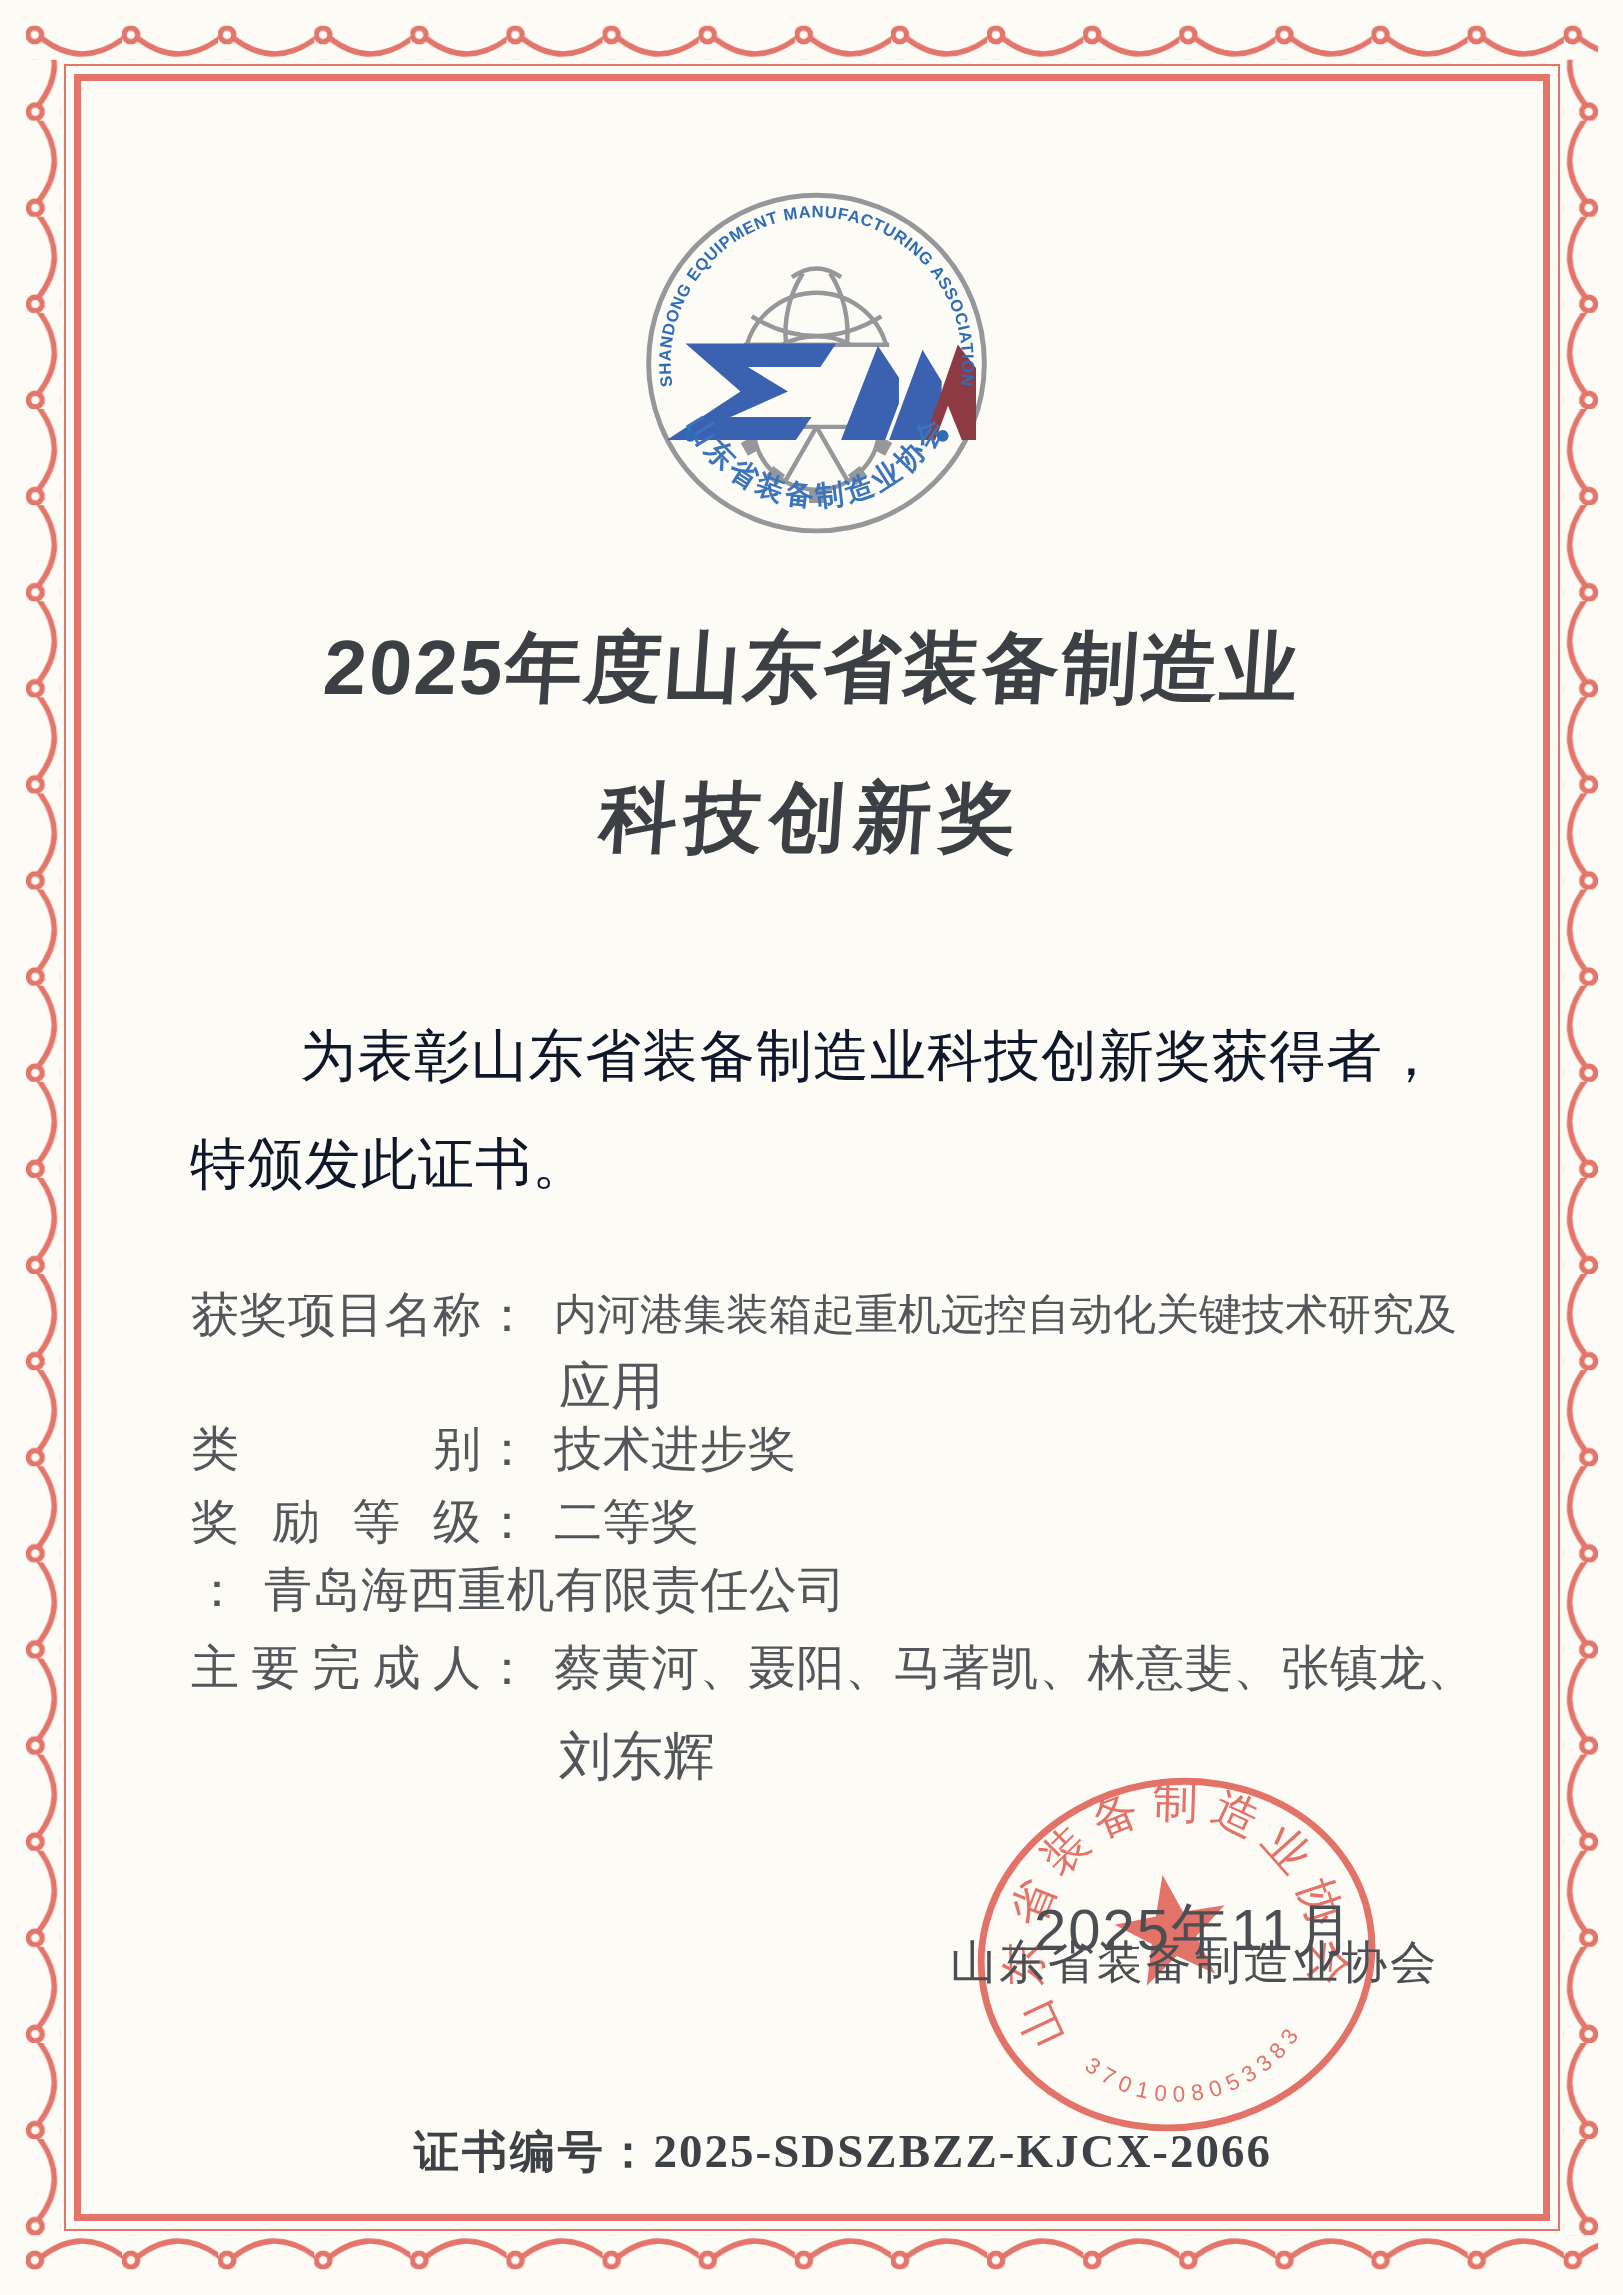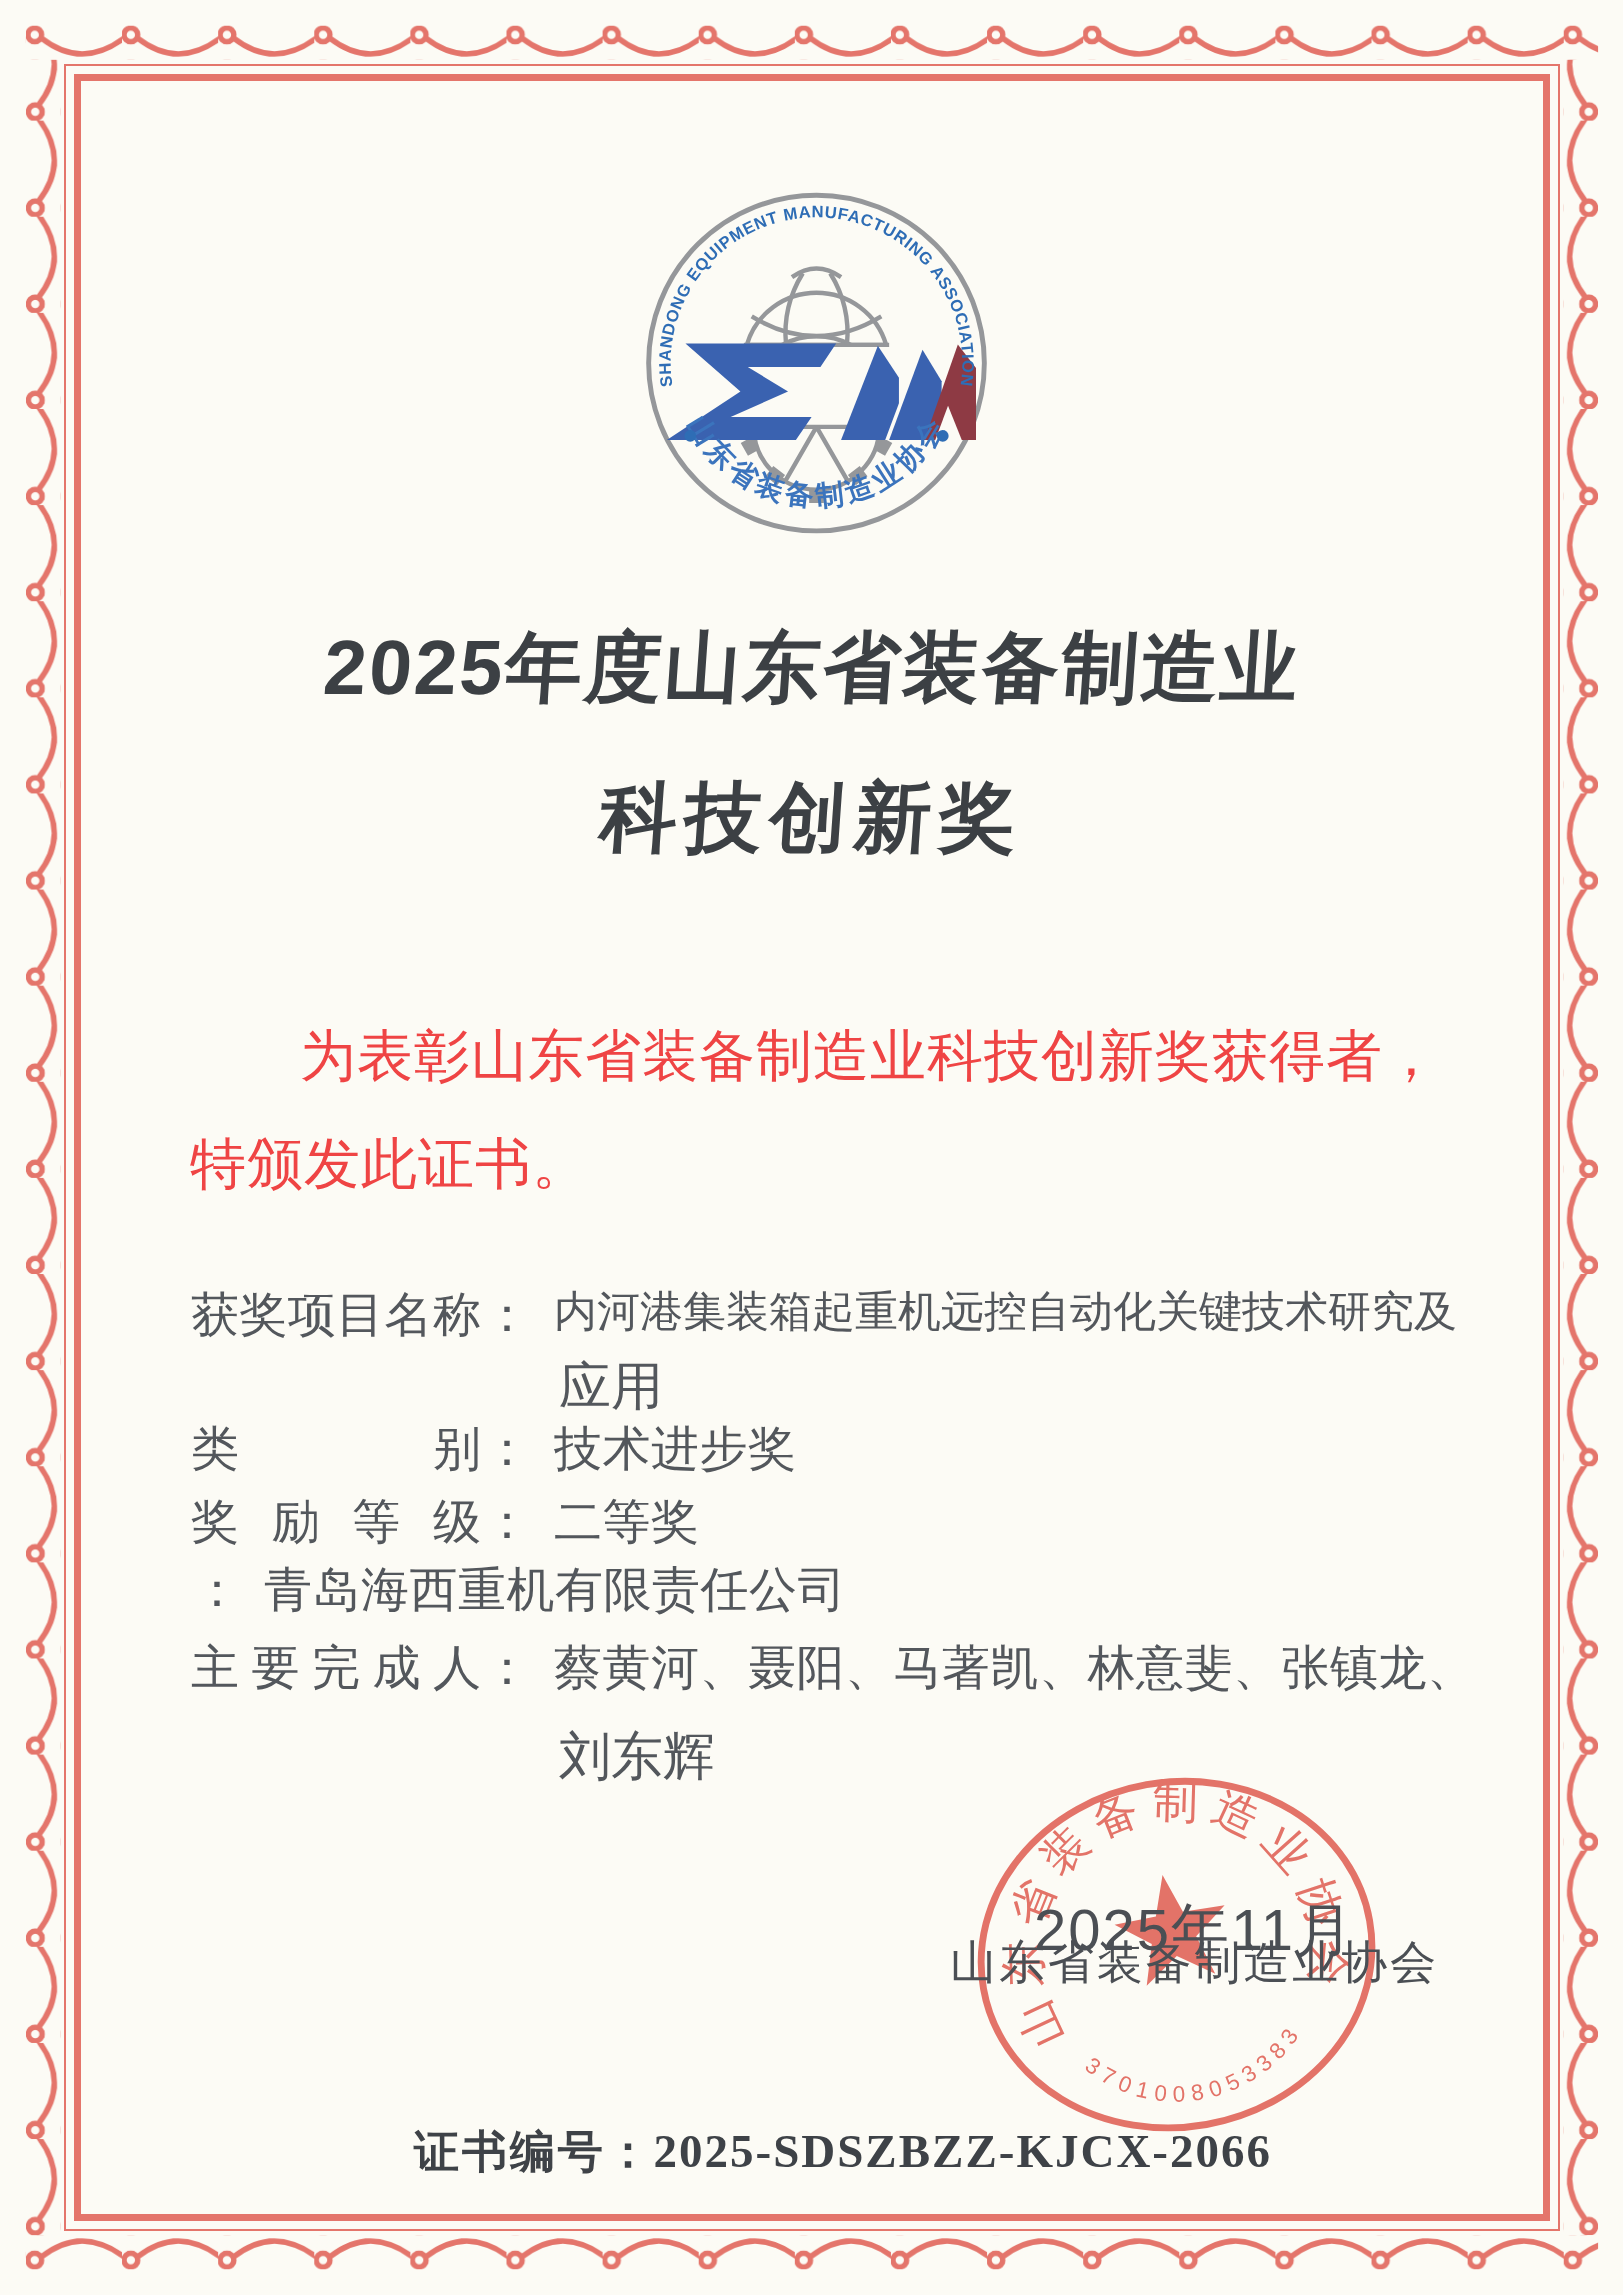--- a/index.html
+++ b/index.html
@@ -20,27 +20,27 @@
     position:absolute;left:0;width:100%;
     text-align:center;
     font-family:"Liberation Sans","DejaVu Sans",sans-serif;
     font-weight:bold;color:#3c4044;
     transform:skewX(-4deg);
   }
   .title-1{top:617px;font-size:77px;letter-spacing:2.5px;}
   .title-2{top:767px;font-size:77px;letter-spacing:7.8px;}
 
   .body-line{
-    position:absolute;color:#ef4444;font-size:56px;
+    position:absolute;color:#0f172a;font-size:56px;
     letter-spacing:1px;white-space:nowrap;text-align:center;
   }
   .body-1{left:300px;top:1019px;}
   .body-2{left:190px;top:1127px;}
 
-  .frow{position:absolute;left:191px;display:flex;align-items:flex-start;color:#53575c;}
+  .frow{position:absolute;left:191px;display:flex;align-items:center;color:#53575c;}
   .f-label{
     width:290px;font-size:48px;
     text-align:justify;text-align-last:justify;
     flex:0 0 auto;
   }
   .f-colon{font-size:48px;flex:0 0 auto;margin-left:2px;}
   .f-value{font-size:48px;margin-left:23px;white-space:nowrap;letter-spacing:0.5px;}
   .f-value.condensed{font-size:43px;letter-spacing:0;}
   .f-wrap{position:absolute;left:559px;color:#53575c;font-size:52px;white-space:nowrap;}
 

